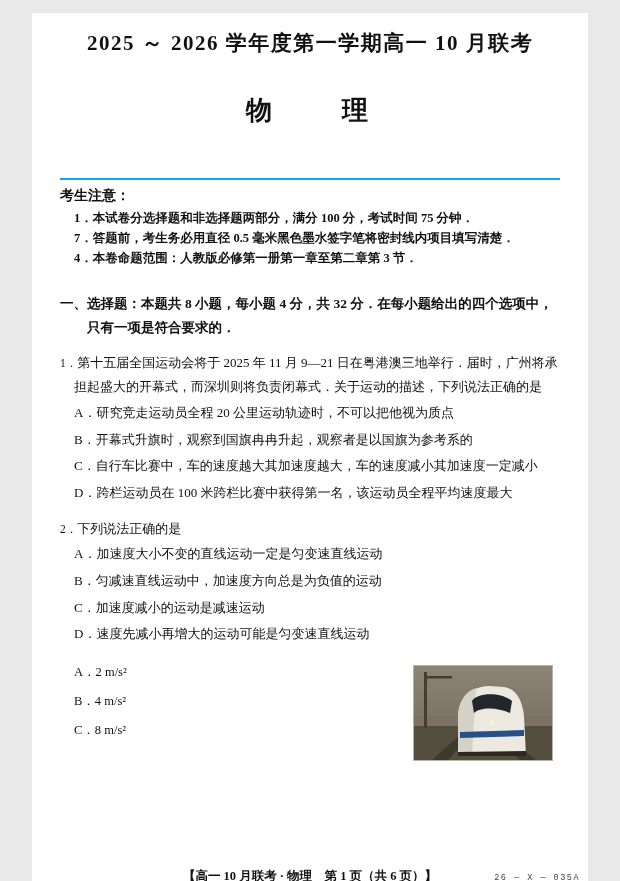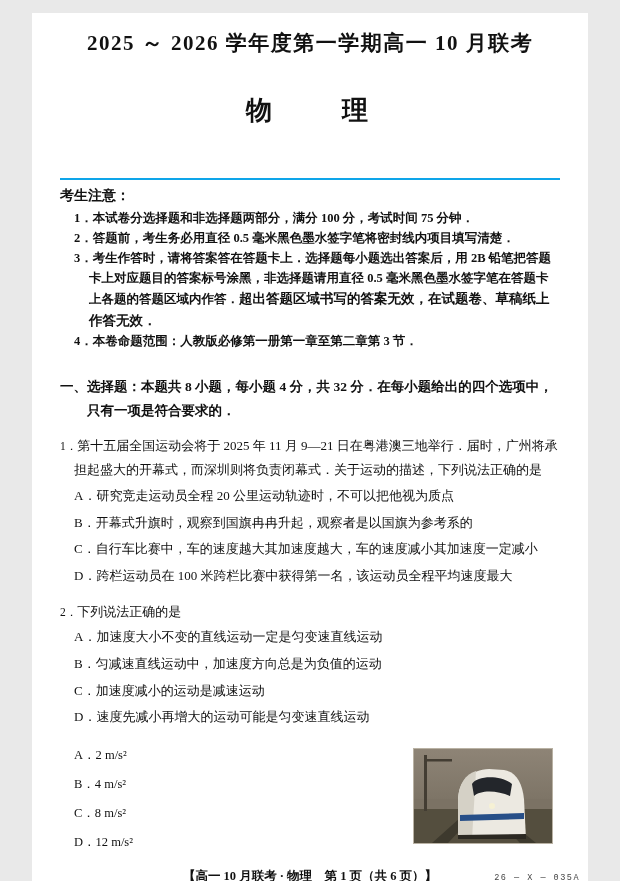--- a/index.html
+++ b/index.html
@@ -111,22 +111,21 @@
 <div class="page">
 
   <div class="exam-title">2025 ～ 2026  学年度第一学期高一 10 月联考</div>
 
   <div class="subject-title">物　　理</div>
 
   <div class="notice-block">
     <div class="notice-heading">考生注意：</div>
     <div class="notice-items">
       <div class="notice-item">1．本试卷分选择题和非选择题两部分，满分 100 分，考试时间 75 分钟．</div>
-      <div class="notice-item">2．答题前，考生务必用直径 0.5 毫米黑色墨水签字笔将密封线内项目填写清楚．</div>
-      <div class="notice-item"><span>3．考生作答时，请将答案答在答题卡上．选择题每小题选出答案后，用 2B 铅笔把答题卡上对应题目的答案标号涂黑，非选择题请用直径 0.5 毫米黑色墨水签字笔在答题卡上各题的答题区域内作答．</span><span class="notice-bold">超出答题区域书写的答案无效，在试题卷、草稿纸上作答无效．</span></div>
+      <div class="notice-item">7．答题前，考生务必用直径 0.5 毫米黑色墨水签字笔将密封线内项目填写清楚．</div>
       <div class="notice-item">4．本卷命题范围：人教版必修第一册第一章至第二章第 3 节．</div>
     </div>
   </div>
 
   <div class="section-heading">一、选择题：本题共 8 小题，每小题 4 分，共 32 分．在每小题给出的四个选项中，只有一项是符合要求的．</div>
 
   <div class="question">
     <div class="stem"><span class="qnum">1．</span><span>第十五届全国运动会将于 2025 年 11 月 9—21 日在粤港澳三地举行．届时，广州将承担起盛大的开幕式，而深圳则将负责闭幕式．关于运动的描述，下列说法正确的是</span></div>
     <div class="options">
       <div class="option">A．研究竞走运动员全程 20 公里运动轨迹时，不可以把他视为质点</div>
@@ -145,21 +144,20 @@
       <div class="option">D．速度先减小再增大的运动可能是匀变速直线运动</div>
     </div>
   </div>
 
   <div class="question">
     <div class="q3-body">
       <div class="options">
         <div class="option">A．2 m/s²</div>
         <div class="option">B．4 m/s²</div>
         <div class="option">C．8 m/s²</div>
-        <div class="option">D．12 m/s²</div>
       </div>
       <svg class="train-figure" viewBox="0 0 138 94" xmlns="http://www.w3.org/2000/svg" aria-hidden="true">
         <defs>
           <linearGradient id="skyGrad" x1="0" y1="0" x2="0" y2="1">
             <stop offset="0" stop-color="#8e8476"></stop>
             <stop offset="1" stop-color="#6f6759"></stop>
           </linearGradient>
         </defs>
         <rect width="138" height="94" fill="url(#skyGrad)"></rect>
         <rect x="0" y="50" width="138" height="10" fill="#7b7264"></rect>

